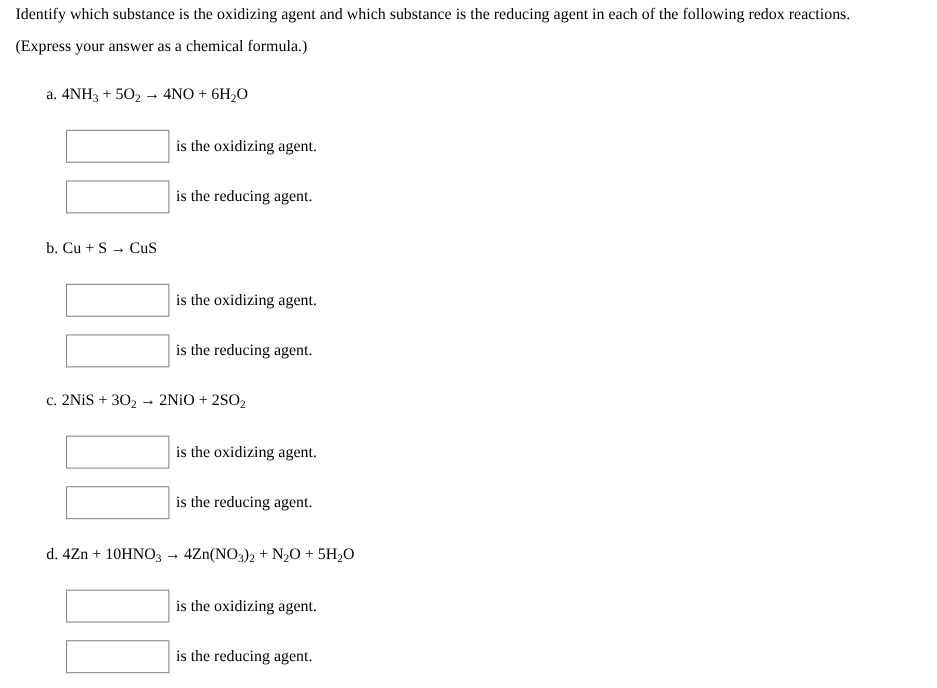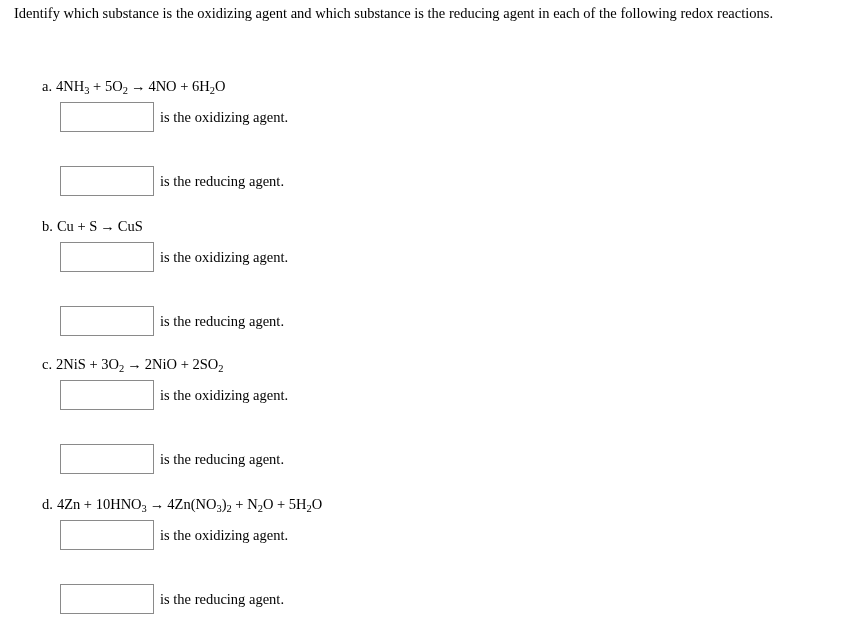--- a/index.html
+++ b/index.html
@@ -46,23 +46,24 @@
     line-height: 18px;
     white-space: nowrap;
   }
   .equation .lbl { margin-right: 4px; }
 
   .answer-row {
     position: absolute;
     left: 60px;
     display: flex;
     align-items: center;
+    margin-top: 16px;
   }
   .answer-row.oxidizing { top: 38px; }
-  .answer-row.reducing  { top: 102px; }
+  .answer-row.reducing  { top: 84px; }
 
   .answer-box {
     width: 94px;
     height: 30px;
     border: 1px solid #8a8a8a;
     background: #ffffff;
     box-sizing: border-box;
     padding: 0 4px;
     font-family: "Liberation Serif", "DejaVu Serif", serif;
     font-size: 14.5px;
@@ -88,20 +89,21 @@
     padding: 0 3px;
     font-size: 14.5px;
   }
 </style>
 </head>
 <body>
 
 <div class="page">
 
   <div class="intro-line first">Identify which substance is the oxidizing agent and which substance is the reducing agent in each of the following redox reactions.</div>
+  <div class="intro-line second">(Express your answer as a chemical formula.)</div>
 
   <div class="section" style="top:64px;">
     <div class="equation">
       <span class="lbl">a.</span><span><span>4NH</span><sub>3</sub> + <span>5O</span><sub>2</sub><span class="arrow">→</span><span>4NO</span> + <span>6H</span><sub>2</sub><span>O</span></span>
     </div>
     <div class="answer-row oxidizing">
       <input class="answer-box" type="text" value="" style="">
       <span class="answer-label">is the oxidizing agent.</span>
     </div>
     <div class="answer-row reducing">

